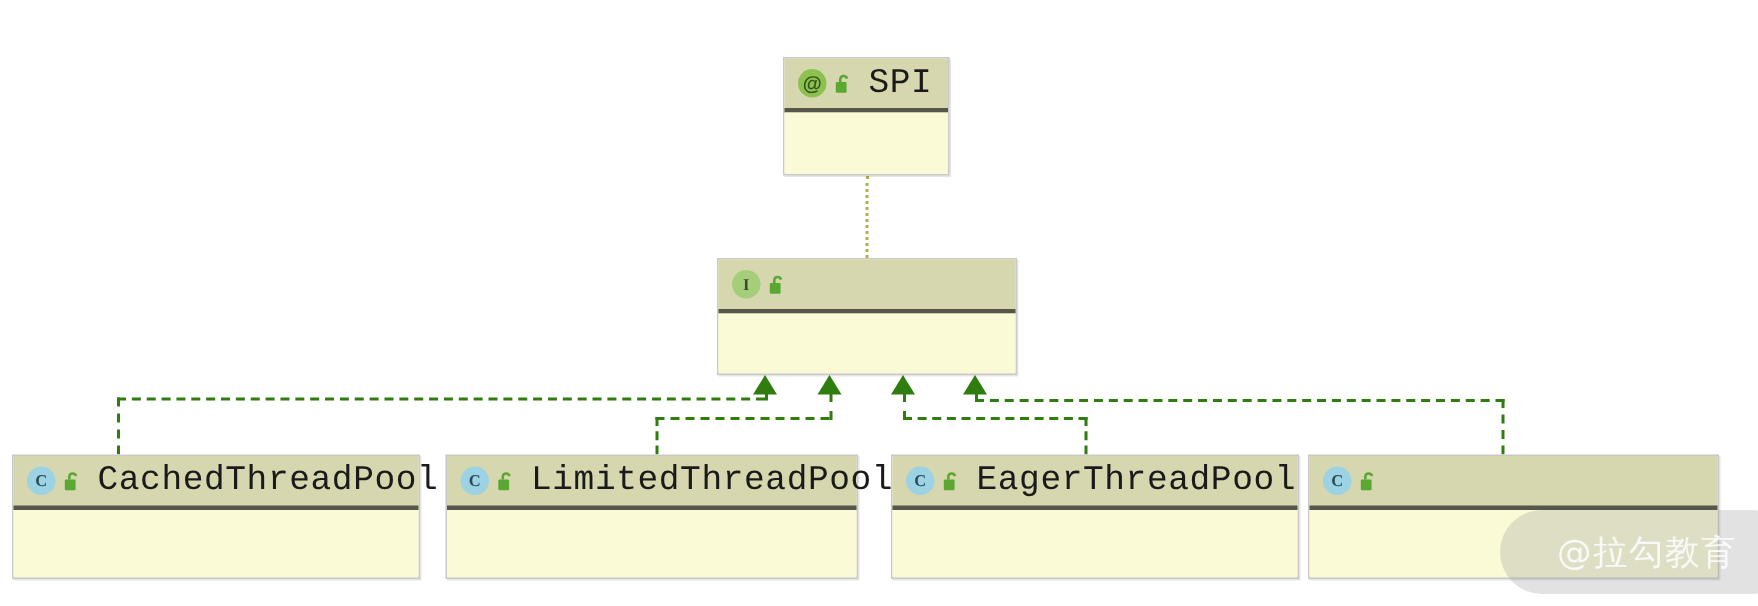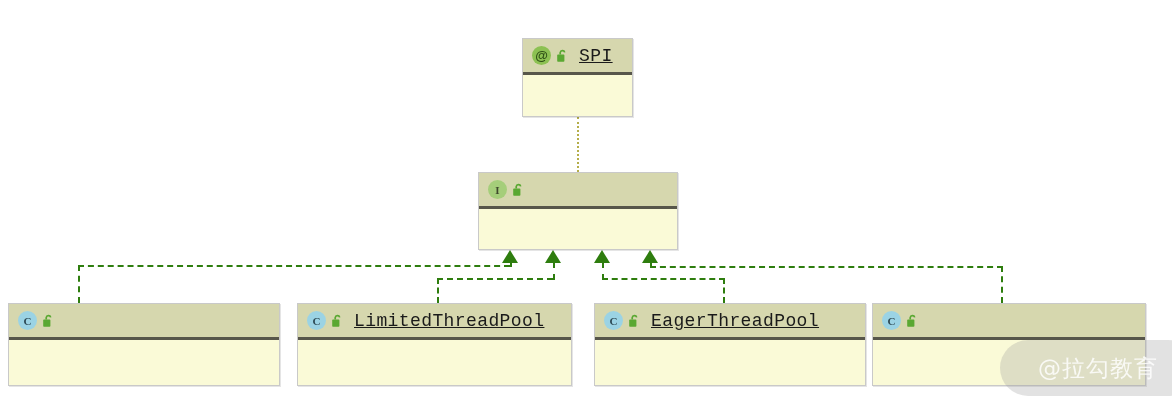--- a/index.html
+++ b/index.html
@@ -37,25 +37,24 @@
     align-items: center;
     padding-left: 9px;
     white-space: nowrap;
   }
   .uml-body {
     box-sizing: border-box;
     background: #fafad7;
   }
 
   .uml-title {
-    font-size: 18px;
+    font-size: 23px;
     color: #1a1a1a;
     letter-spacing: 0.4px;
     line-height: 1;
-    text-decoration: underline;
   }
 
   
   .uml-header.center {
     justify-content: flex-start;
   }
 
   
   .icon-badge {
     width: 19px;
@@ -200,20 +199,21 @@
     <div class="uml-header">
       <span class="icon-badge klass">
         <span>C</span>
       </span>
       <span class="lock-icon">
         <svg viewBox="0 0 13 14" width="13" height="14" aria-hidden="true">
           <path d="M4.2 5.6 V3.6 a2.3 2.3 0 0 1 4.5 -0.2" fill="none" stroke="#5aa832" stroke-width="1.7"></path>
           <rect x="1.2" y="5.6" width="7.2" height="7.2" rx="0.8" fill="#5aa832"></rect>
         </svg>
       </span>
+      <span class="uml-title">CachedThreadPool</span>
     </div>
     <div class="uml-body" style="height:44px;"></div>
   </div>
 
   <div class="uml-box" style="left:297px; top:303px; width:275px; height:83px;">
     <div class="uml-header">
       <span class="icon-badge klass">
         <span>C</span>
       </span>
       <span class="lock-icon">

